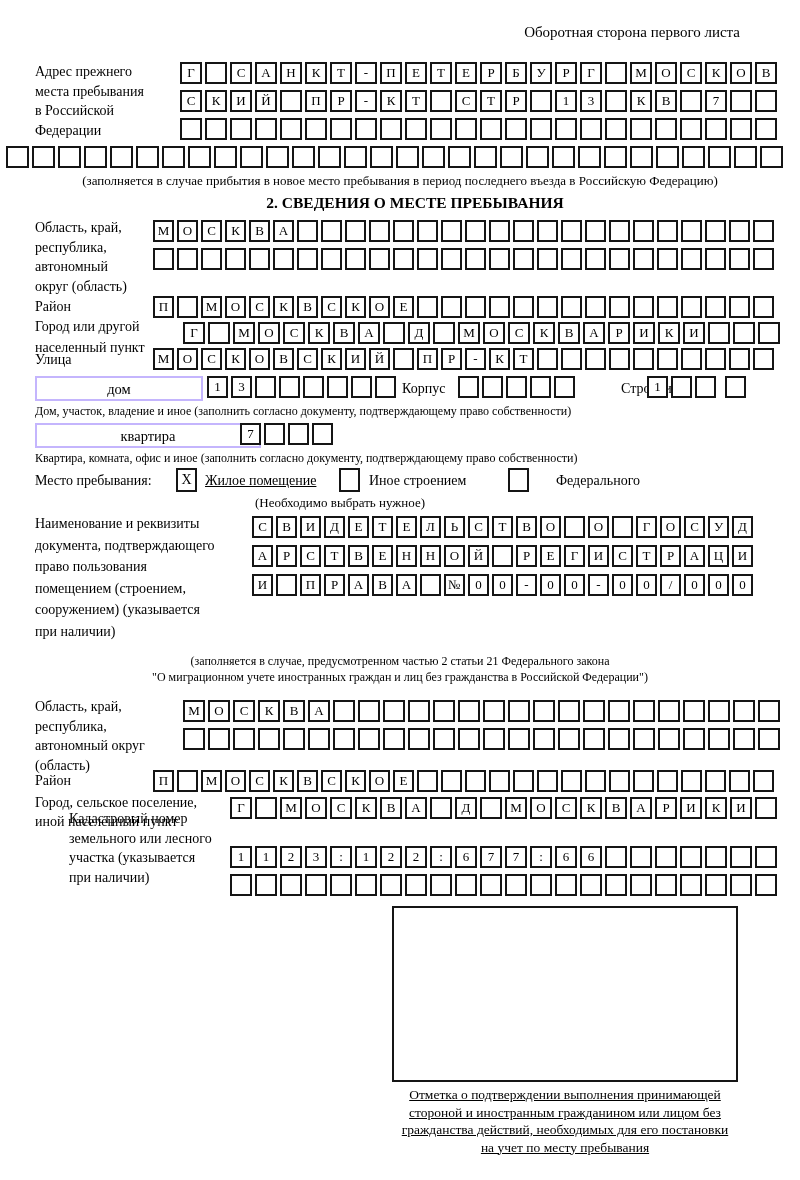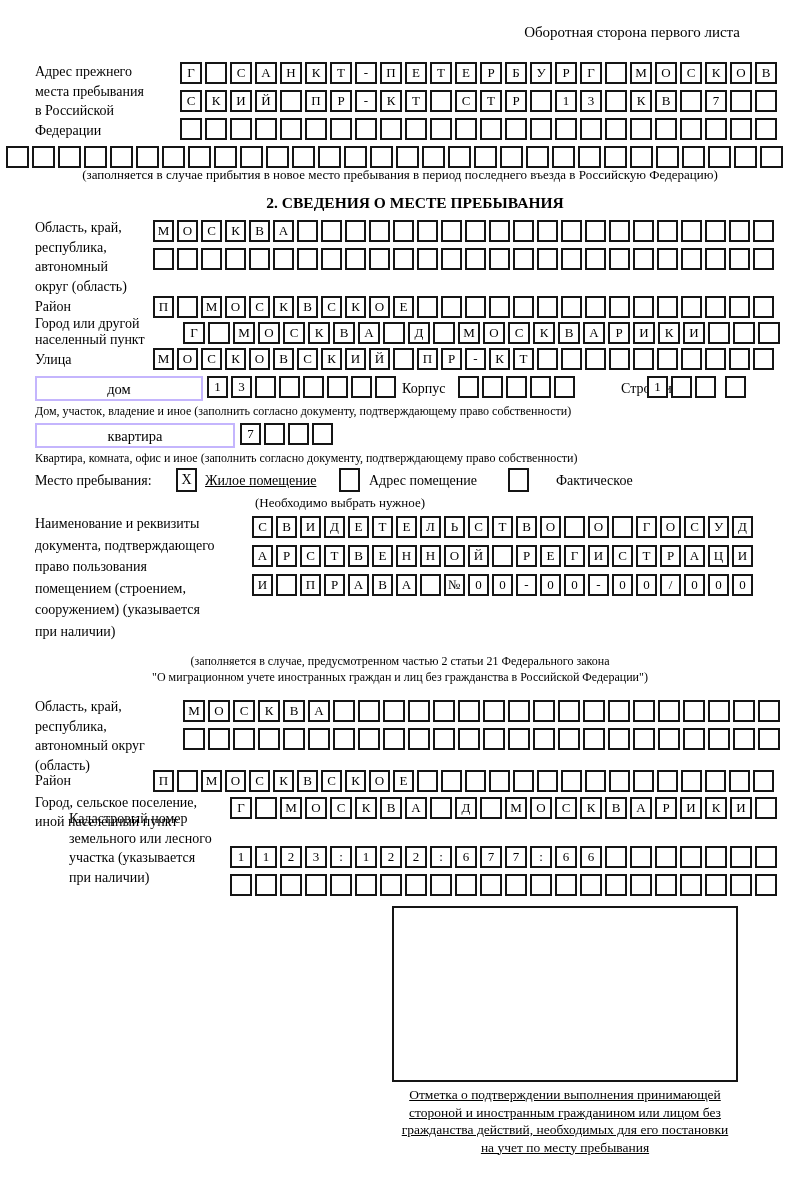--- a/index.html
+++ b/index.html
@@ -42,60 +42,60 @@
   <div class="abs lbl" style="left:35px;top:62px;width:145px;">Адрес прежнего
 места пребывания
 в Российской
 Федерации</div>
 
   <div class="abs" style="left:400px;top:24px;width:340px;text-align:right;font-size:15px;">Оборотная сторона первого листа</div>
   <div class="cellrow p25" style="left:180px;top:62px;"><span class="cell">Г</span><span class="cell"></span><span class="cell">С</span><span class="cell">А</span><span class="cell">Н</span><span class="cell">К</span><span class="cell">Т</span><span class="cell">-</span><span class="cell">П</span><span class="cell">Е</span><span class="cell">Т</span><span class="cell">Е</span><span class="cell">Р</span><span class="cell">Б</span><span class="cell">У</span><span class="cell">Р</span><span class="cell">Г</span><span class="cell"></span><span class="cell">М</span><span class="cell">О</span><span class="cell">С</span><span class="cell">К</span><span class="cell">О</span><span class="cell">В</span></div>
   <div class="cellrow p25" style="left:180px;top:90px;"><span class="cell">С</span><span class="cell">К</span><span class="cell">И</span><span class="cell">Й</span><span class="cell"></span><span class="cell">П</span><span class="cell">Р</span><span class="cell">-</span><span class="cell">К</span><span class="cell">Т</span><span class="cell"></span><span class="cell">С</span><span class="cell">Т</span><span class="cell">Р</span><span class="cell"></span><span class="cell">1</span><span class="cell">3</span><span class="cell"></span><span class="cell">К</span><span class="cell">В</span><span class="cell"></span><span class="cell">7</span><span class="cell"></span><span class="cell"></span></div>
   <div class="cellrow p25" style="left:180px;top:118px;"><span class="cell"></span><span class="cell"></span><span class="cell"></span><span class="cell"></span><span class="cell"></span><span class="cell"></span><span class="cell"></span><span class="cell"></span><span class="cell"></span><span class="cell"></span><span class="cell"></span><span class="cell"></span><span class="cell"></span><span class="cell"></span><span class="cell"></span><span class="cell"></span><span class="cell"></span><span class="cell"></span><span class="cell"></span><span class="cell"></span><span class="cell"></span><span class="cell"></span><span class="cell"></span><span class="cell"></span></div>
   <div class="cellrow p26" style="left:6px;top:146px;"><span class="cell"></span><span class="cell"></span><span class="cell"></span><span class="cell"></span><span class="cell"></span><span class="cell"></span><span class="cell"></span><span class="cell"></span><span class="cell"></span><span class="cell"></span><span class="cell"></span><span class="cell"></span><span class="cell"></span><span class="cell"></span><span class="cell"></span><span class="cell"></span><span class="cell"></span><span class="cell"></span><span class="cell"></span><span class="cell"></span><span class="cell"></span><span class="cell"></span><span class="cell"></span><span class="cell"></span><span class="cell"></span><span class="cell"></span><span class="cell"></span><span class="cell"></span><span class="cell"></span><span class="cell"></span></div>
-  <div class="center note" style="top:167px;">(заполняется в случае прибытия в новое место пребывания в период последнего въезда в Российскую Федерацию)</div>
+  <div class="center note" style="top:173px;">(заполняется в случае прибытия в новое место пребывания в период последнего въезда в Российскую Федерацию)</div>
 
   <div class="center bold" style="top:194px;font-size:15.5px;">2. СВЕДЕНИЯ О МЕСТЕ ПРЕБЫВАНИЯ</div>
 
   <div class="abs lbl" style="left:35px;top:218px;width:125px;">Область, край,
 республика,
 автономный
 округ (область)</div>
   <div class="cellrow" style="left:153px;top:220px;"><span class="cell">М</span><span class="cell">О</span><span class="cell">С</span><span class="cell">К</span><span class="cell">В</span><span class="cell">А</span><span class="cell"></span><span class="cell"></span><span class="cell"></span><span class="cell"></span><span class="cell"></span><span class="cell"></span><span class="cell"></span><span class="cell"></span><span class="cell"></span><span class="cell"></span><span class="cell"></span><span class="cell"></span><span class="cell"></span><span class="cell"></span><span class="cell"></span><span class="cell"></span><span class="cell"></span><span class="cell"></span><span class="cell"></span><span class="cell"></span></div>
   <div class="cellrow" style="left:153px;top:248px;"><span class="cell"></span><span class="cell"></span><span class="cell"></span><span class="cell"></span><span class="cell"></span><span class="cell"></span><span class="cell"></span><span class="cell"></span><span class="cell"></span><span class="cell"></span><span class="cell"></span><span class="cell"></span><span class="cell"></span><span class="cell"></span><span class="cell"></span><span class="cell"></span><span class="cell"></span><span class="cell"></span><span class="cell"></span><span class="cell"></span><span class="cell"></span><span class="cell"></span><span class="cell"></span><span class="cell"></span><span class="cell"></span><span class="cell"></span></div>
 
   <div class="abs lbl" style="left:35px;top:297px;">Район</div>
   <div class="cellrow" style="left:153px;top:296px;"><span class="cell">П</span><span class="cell"></span><span class="cell">М</span><span class="cell">О</span><span class="cell">С</span><span class="cell">К</span><span class="cell">В</span><span class="cell">С</span><span class="cell">К</span><span class="cell">О</span><span class="cell">Е</span><span class="cell"></span><span class="cell"></span><span class="cell"></span><span class="cell"></span><span class="cell"></span><span class="cell"></span><span class="cell"></span><span class="cell"></span><span class="cell"></span><span class="cell"></span><span class="cell"></span><span class="cell"></span><span class="cell"></span><span class="cell"></span><span class="cell"></span></div>
 
-  <div class="abs lbl" style="left:35px;top:316px;width:150px;line-height:16px;">Город или другой
+  <div class="abs lbl" style="left:35px;top:316px;width:150px;line-height:21px;">Город или другой
 населенный пункт</div>
   <div class="cellrow p25" style="left:183px;top:322px;"><span class="cell">Г</span><span class="cell"></span><span class="cell">М</span><span class="cell">О</span><span class="cell">С</span><span class="cell">К</span><span class="cell">В</span><span class="cell">А</span><span class="cell"></span><span class="cell">Д</span><span class="cell"></span><span class="cell">М</span><span class="cell">О</span><span class="cell">С</span><span class="cell">К</span><span class="cell">В</span><span class="cell">А</span><span class="cell">Р</span><span class="cell">И</span><span class="cell">К</span><span class="cell">И</span><span class="cell"></span><span class="cell"></span><span class="cell"></span></div>
 
   <div class="abs lbl" style="left:35px;top:350px;">Улица</div>
   <div class="cellrow" style="left:153px;top:348px;"><span class="cell">М</span><span class="cell">О</span><span class="cell">С</span><span class="cell">К</span><span class="cell">О</span><span class="cell">В</span><span class="cell">С</span><span class="cell">К</span><span class="cell">И</span><span class="cell">Й</span><span class="cell"></span><span class="cell">П</span><span class="cell">Р</span><span class="cell">-</span><span class="cell">К</span><span class="cell">Т</span><span class="cell"></span><span class="cell"></span><span class="cell"></span><span class="cell"></span><span class="cell"></span><span class="cell"></span><span class="cell"></span><span class="cell"></span><span class="cell"></span><span class="cell"></span></div>
 
   <div class="labelbox" style="left:35px;top:376px;width:168px;">дом</div>
   <div class="cellrow" style="left:207px;top:376px;"><span class="cell">1</span><span class="cell">3</span><span class="cell"></span><span class="cell"></span><span class="cell"></span><span class="cell"></span><span class="cell"></span><span class="cell"></span></div>
   <div class="inline-lbl" style="left:402px;top:379px;">Корпус</div>
   <div class="cellrow" style="left:458px;top:376px;"><span class="cell"></span><span class="cell"></span><span class="cell"></span><span class="cell"></span><span class="cell"></span></div>
   <div class="inline-lbl" style="left:582px;top:379px;margin-left:39px;">Строение</div>
   <div class="cellrow gap-last" style="left:647px;top:376px;"><span class="cell">1</span><span class="cell"></span><span class="cell"></span><span class="cell"></span></div>
   <div class="abs note2" style="left:35px;top:404px;width:740px;">Дом, участок, владение и иное (заполнить согласно документу, подтверждающему право собственности)</div>
 
-  <div class="labelbox" style="left:35px;top:423px;width:200px;">квартира</div>
+  <div class="labelbox" style="left:35px;top:423px;width:226px;">квартира</div>
   <div class="cellrow" style="left:240px;top:423px;"><span class="cell">7</span><span class="cell"></span><span class="cell"></span><span class="cell"></span></div>
   <div class="abs note2" style="left:35px;top:451px;width:740px;">Квартира, комната, офис и иное (заполнить согласно документу, подтверждающему право собственности)</div>
 
   <div class="inline-lbl" style="left:35px;top:471px;">Место пребывания:</div>
   <div class="checkbox" style="left:176px;top:468px;">X</div>
   <div class="inline-lbl" style="left:205px;top:471px;text-decoration:underline;">Жилое помещение</div>
   <div class="checkbox" style="left:339px;top:468px;"></div>
-  <div class="inline-lbl" style="left:369px;top:471px;">Адрес помещение</div>
+  <div class="inline-lbl" style="left:369px;top:471px;">Иное строением</div>
   <div class="checkbox" style="left:508px;top:468px;"></div>
-  <div class="inline-lbl" style="left:556px;top:471px;">Фактическое</div>
+  <div class="inline-lbl" style="left:556px;top:471px;">Федерального</div>
   <div class="abs note" style="left:160px;top:495px;width:360px;text-align:center;">(Необходимо выбрать нужное)</div>
 
   <div class="abs lbl" style="left:35px;top:513px;width:215px;line-height:21.5px;">Наименование и реквизиты
 документа, подтверждающего
 право пользования
 помещением (строением,
 сооружением) (указывается
 при наличии)</div>
   <div class="cellrow" style="left:252px;top:516px;"><span class="cell">С</span><span class="cell">В</span><span class="cell">И</span><span class="cell">Д</span><span class="cell">Е</span><span class="cell">Т</span><span class="cell">Е</span><span class="cell">Л</span><span class="cell">Ь</span><span class="cell">С</span><span class="cell">Т</span><span class="cell">В</span><span class="cell">О</span><span class="cell"></span><span class="cell">О</span><span class="cell"></span><span class="cell">Г</span><span class="cell">О</span><span class="cell">С</span><span class="cell">У</span><span class="cell">Д</span></div>
   <div class="cellrow" style="left:252px;top:545px;"><span class="cell">А</span><span class="cell">Р</span><span class="cell">С</span><span class="cell">Т</span><span class="cell">В</span><span class="cell">Е</span><span class="cell">Н</span><span class="cell">Н</span><span class="cell">О</span><span class="cell">Й</span><span class="cell"></span><span class="cell">Р</span><span class="cell">Е</span><span class="cell">Г</span><span class="cell">И</span><span class="cell">С</span><span class="cell">Т</span><span class="cell">Р</span><span class="cell">А</span><span class="cell">Ц</span><span class="cell">И</span></div>

